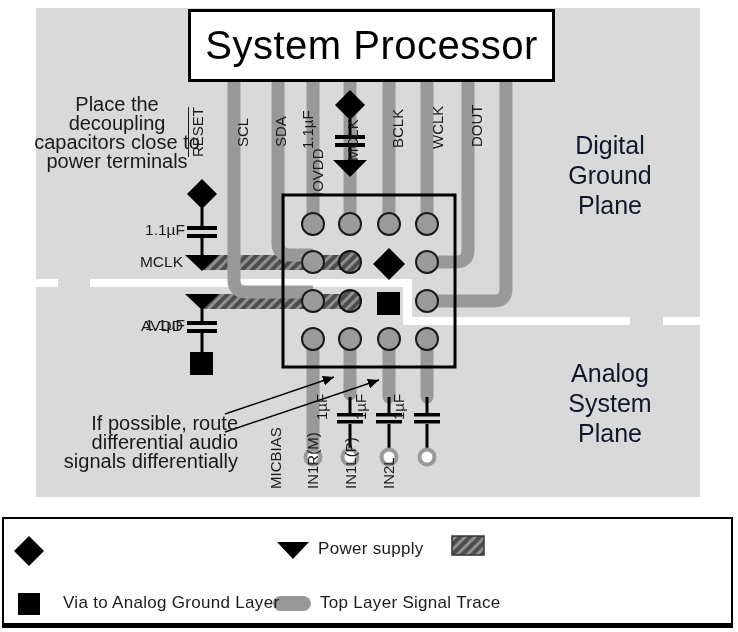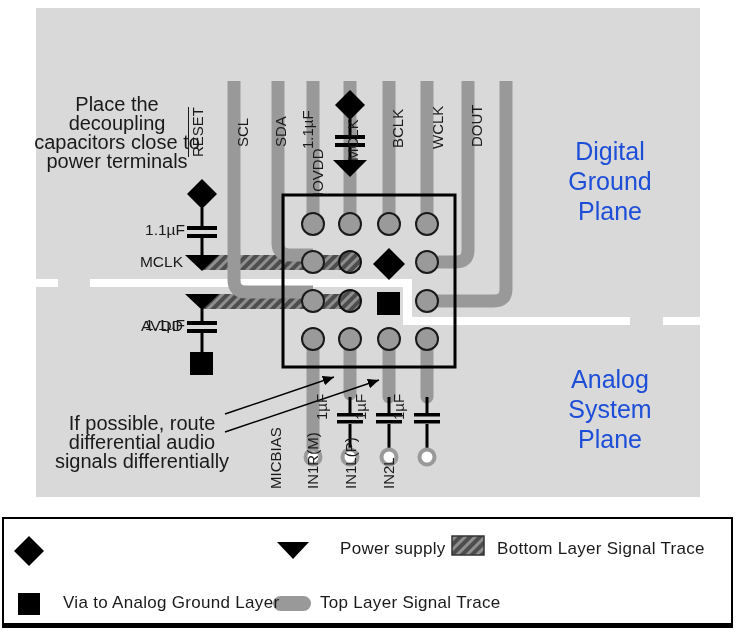--- a/index.html
+++ b/index.html
@@ -28,21 +28,21 @@
   .wire{stroke:var(--symbol-black);stroke-width:3;}
   .chip{fill:none;stroke:#000000;stroke-width:3;}
   .conn{fill:#ffffff;stroke:var(--trace-gray);stroke-width:4;}
   .arrow{stroke:#000000;stroke-width:1.4;fill:none;}
   .lbl{position:absolute;white-space:pre-line;}
   .title-box{
     position:absolute;left:188px;top:9px;width:361px;height:67px;
     background:#ffffff;border:3px solid #000;display:flex;align-items:center;justify-content:center;
     font-size:40px;letter-spacing:0.5px;color:#000;
   }
-  .plane-label{font-size:25px;line-height:30px;text-align:center;width:130px;color:#1d4ed8;margin-top:6px;}
+  .plane-label{font-size:25px;line-height:30px;text-align:center;width:130px;color:#0f172a;}
   .note{font-size:20px;line-height:19px;text-align:center;}
   .vlabel{
     position:absolute;height:18px;line-height:18px;font-size:15px;white-space:nowrap;
     transform:rotate(-90deg);transform-origin:0 100%;
   }
   .ov{text-decoration:overline;}
   .rlabel{position:absolute;width:65px;text-align:right;font-size:15.5px;line-height:16px;}
   .legend-box{
     position:absolute;left:2px;top:517px;width:727px;height:104px;
     border:2px solid #000;border-bottom-width:5px;background:transparent;
@@ -171,33 +171,36 @@
 
   <g>
     <path class="blk" d="M29,536 L44,551 L29,566 L14,551 Z"></path>
     <path class="blk" d="M277,542 L309,542 L293,559 Z"></path>
     <rect x="452" y="536" width="32" height="19" fill="url(#hatch)" stroke="#333" stroke-width="1.5"></rect>
     <rect class="blk" x="18" y="593" width="22" height="22"></rect>
     <rect x="273" y="596" width="38" height="15" rx="7.5" fill="var(--trace-gray)"></rect>
   </g>
 </svg>
 
+<div class="title-box">
+  <span>System Processor</span>
+</div>
 
 <div class="lbl plane-label" style="left:545px;top:130px;">Digital
 Ground
 Plane</div>
 <div class="lbl plane-label" style="left:545px;top:358px;">Analog
 System
 Plane</div>
 
 <div class="lbl note" style="left:28px;top:95px;width:178px;">Place the
 decoupling
 capacitors close to
 power terminals</div>
-<div class="lbl note" style="left:52px;top:414px;width:180px;">If possible, route
+<div class="lbl note" style="left:58px;top:414px;width:180px;text-align:right;">If possible, route
 differential audio
 signals differentially</div>
 
 <div class="rlabel" style="left:120px;top:222px;">1.1µF</div>
 <div class="rlabel" style="left:118px;top:254px;">MCLK</div>
 <div class="rlabel" style="left:118px;top:293px;margin-top:25px;">AVDD</div>
 <div class="rlabel" style="left:120px;top:317px;">1.1µF</div>
 
 <div class="vlabel ov" style="left:207px;top:139px;">RESET</div>
 <div class="vlabel" style="left:252px;top:129px;">SCL</div>
@@ -211,18 +214,17 @@
 
 <div class="vlabel" style="left:285px;top:471px;">MICBIAS</div>
 <div class="vlabel" style="left:322px;top:471px;">IN1R(M)</div>
 <div class="vlabel" style="left:360px;top:471px;">IN1L(P)</div>
 <div class="vlabel" style="left:398px;top:471px;">IN2L</div>
 <div class="vlabel" style="left:331px;top:402px;">1µF</div>
 <div class="vlabel" style="left:370px;top:402px;">1µF</div>
 <div class="vlabel" style="left:408px;top:402px;">1µF</div>
 
 <div class="legend-box"></div>
-<div class="legend-text" style="left:318px;top:540px;margin-left:22px;">Power supply</div>
-<div class="legend-text" style="left:497px;top:540px;">Bottom Layer Signal Trace</div>
+<div class="legend-text" style="left:318px;top:540px;">Power supply</div>
 <div class="legend-text" style="left:320px;top:594px;">Top Layer Signal Trace</div>
 <div class="legend-text" style="left:63px;top:594px;">Via to Analog Ground Layer</div>
 
 </div>
 
 </body></html>

